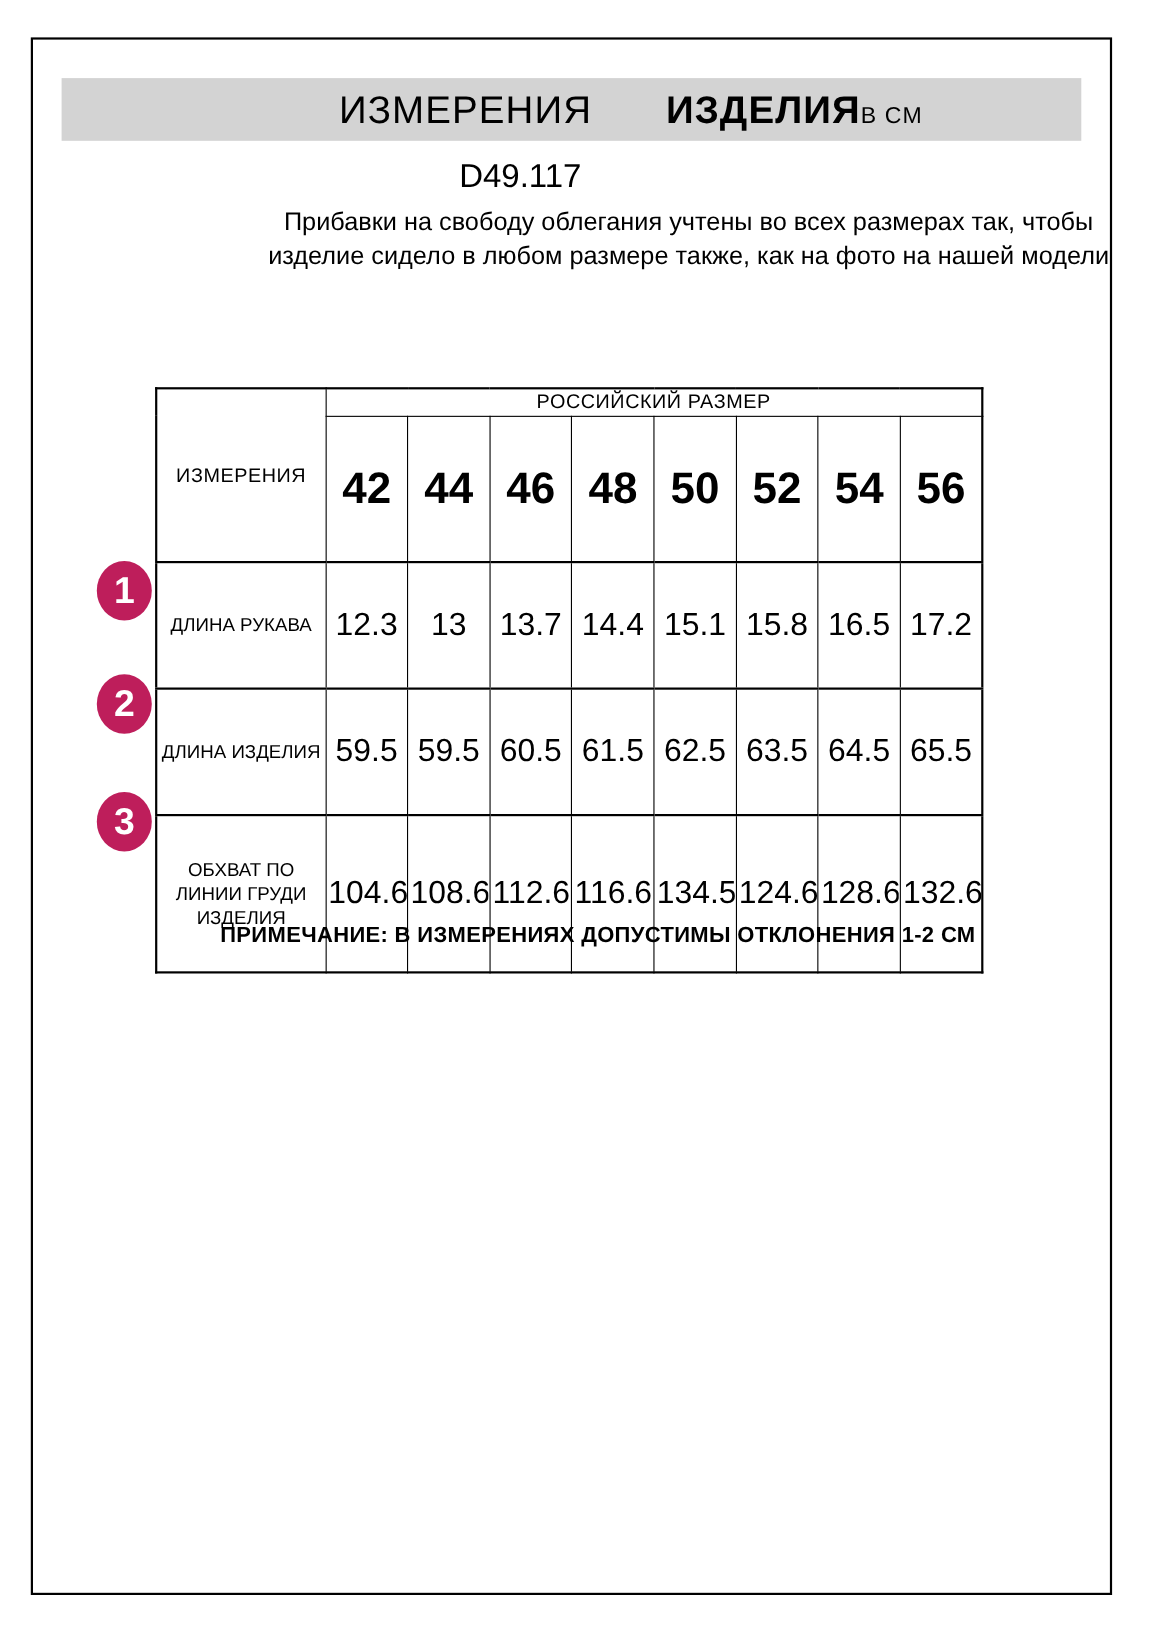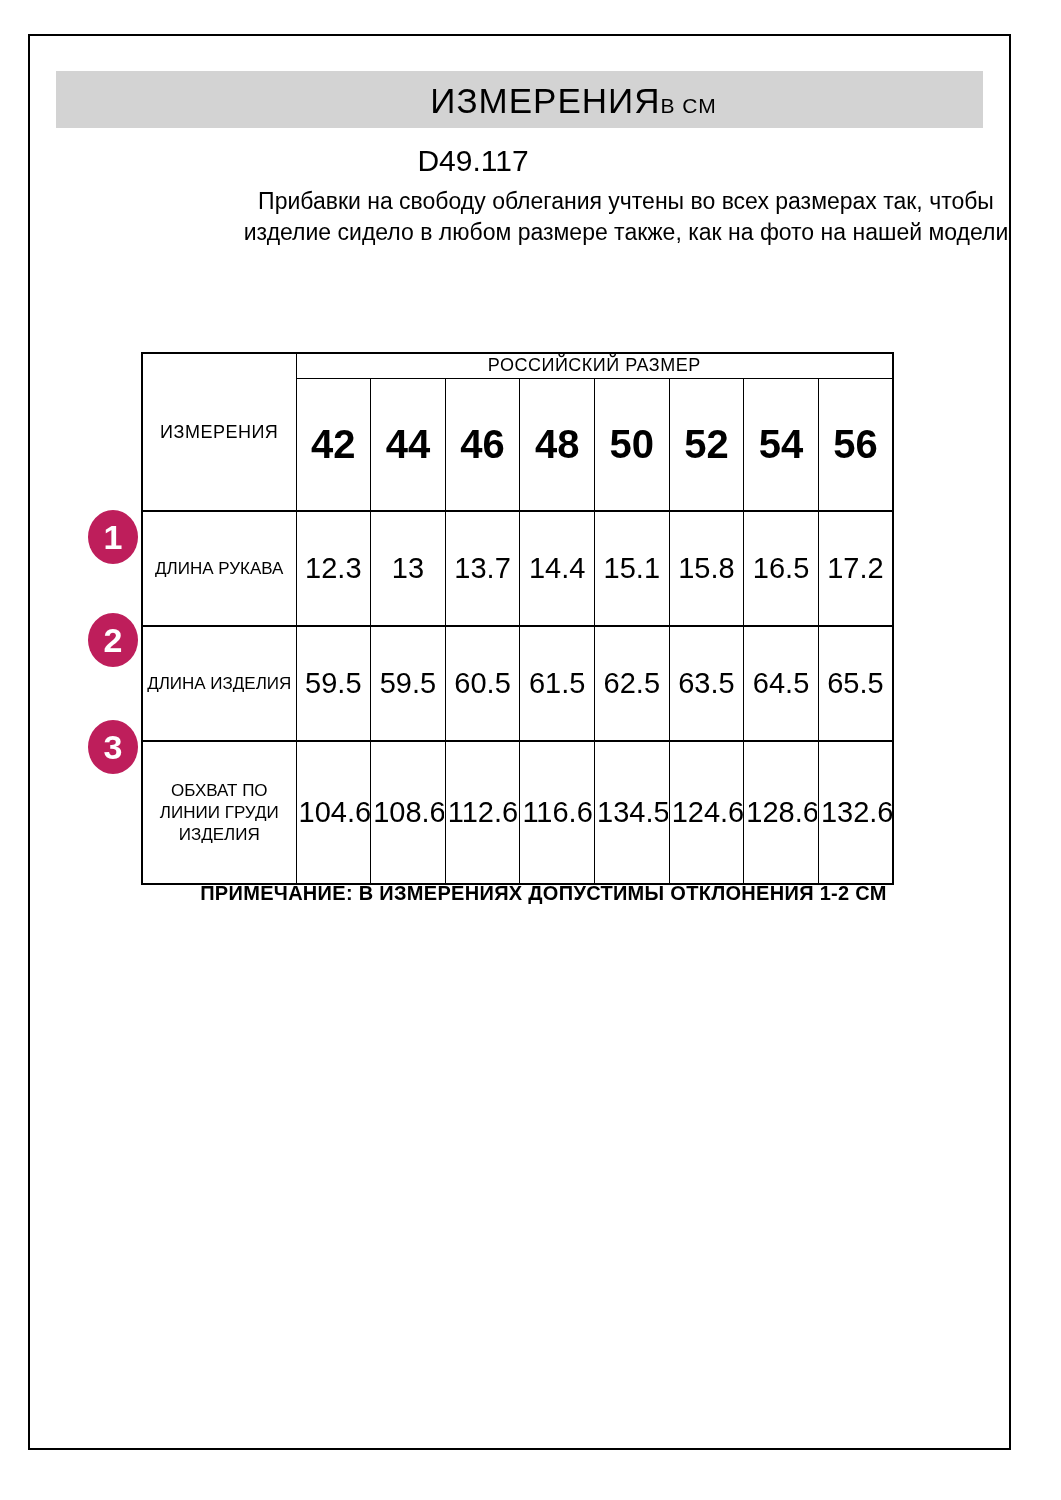--- a/index.html
+++ b/index.html
@@ -126,35 +126,36 @@
     font-weight: 700;
     display: flex;
     align-items: center;
     justify-content: center;
   }
   .badge-1 { top: 510px; }
   .badge-2 { top: 613px; }
   .badge-3 { top: 720px; }
   .note {
     position: absolute;
-    left: 28px; top: 882px;
+    left: 28px; top: 839px;
     width: 1031px;
     text-align: center;
     font-size: 20px;
     font-weight: 700;
     letter-spacing: 0.3px;
   }
 </style>
 </head>
 <body>
 
 <div class="page-border"></div>
 
 <div class="title-bar">
   <span class="title-regular">ИЗМЕРЕНИЯ</span>
+  <span class="title-bold">ИЗДЕЛИЯ</span>
   <span class="title-unit">В СМ</span>
 </div>
 
 <div class="product-code">D49.117</div>
 
 <div class="description">
   <div class="description-inner">Прибавки на свободу облегания учтены во всех размерах так, чтобы изделие сидело в любом размере также, как на фото на нашей модели</div>
 </div>
 
 <table class="size-table">

